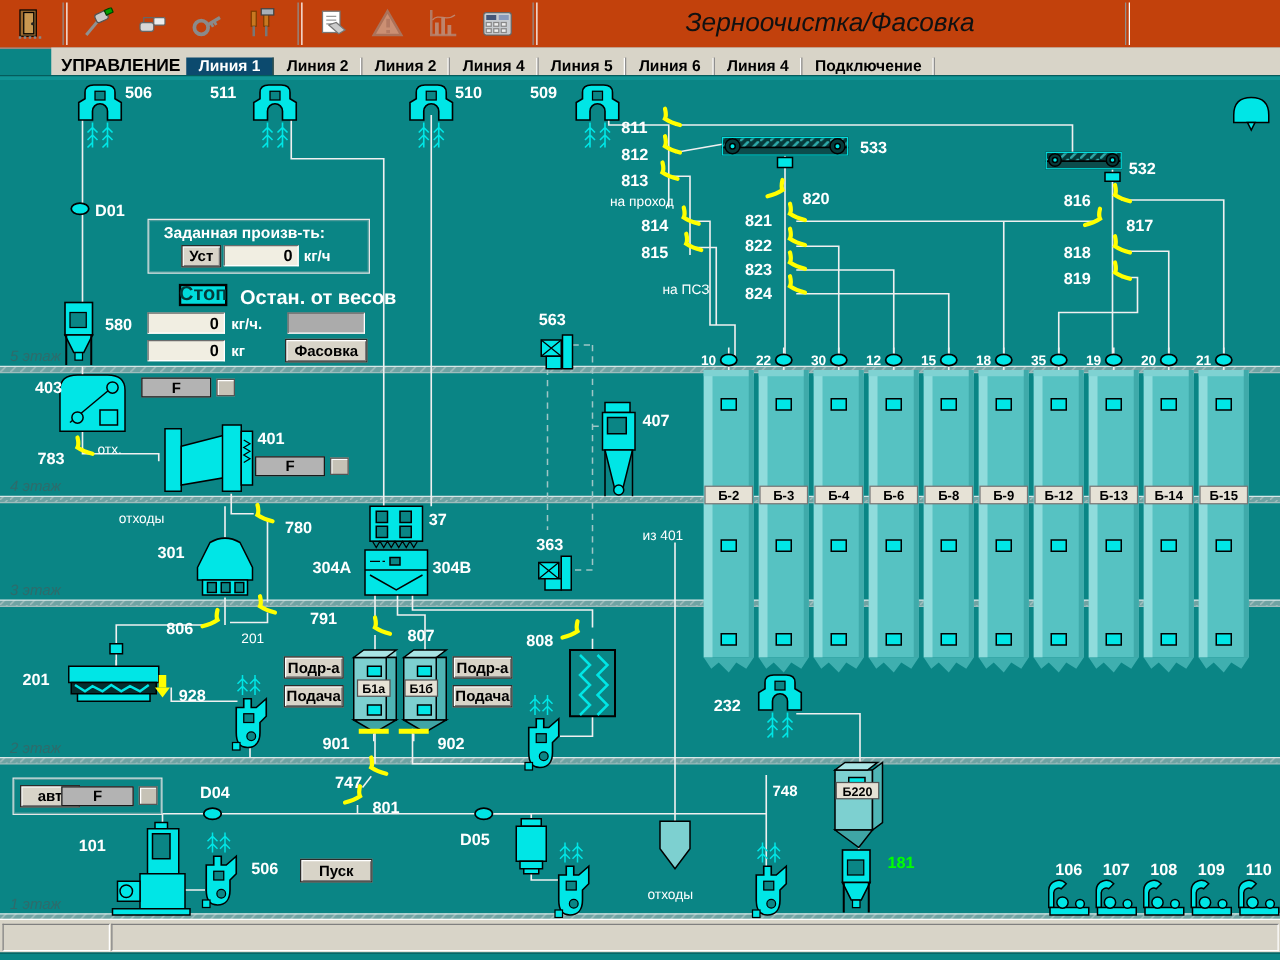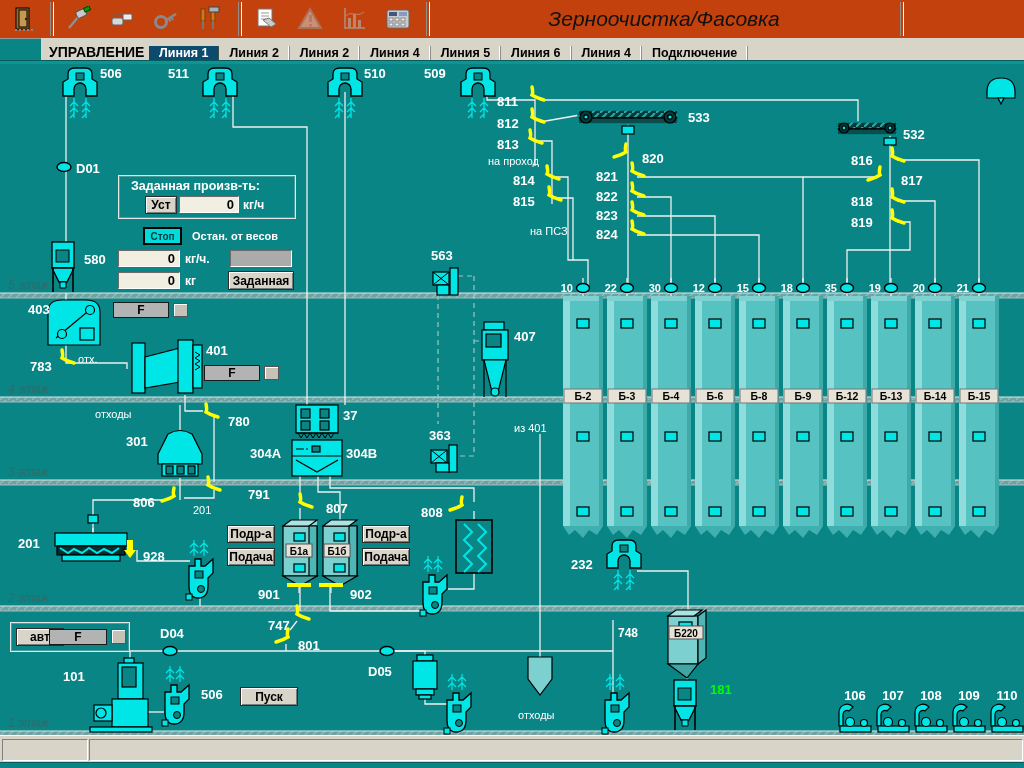--- a/index.html
+++ b/index.html
@@ -25,21 +25,21 @@
   svg text{font-family:"Liberation Sans",sans-serif;}
   .ov{position:absolute;box-sizing:border-box;}
   .wlbl{color:#fff;font-weight:bold;font-size:12px;white-space:nowrap;}
   .btn{background:#D8D4C8;border:1px solid #2b2b2b;box-shadow:inset 1px 1px 0 #fff,inset -1px -1px 0 #7a7a7a;
        color:#000;font-weight:bold;font-size:12px;display:flex;align-items:center;justify-content:center;cursor:default;}
   .display{background:#F1EEE2;border:1px solid;border-color:#6b6b6b #fff #fff #6b6b6b;color:#000;font-weight:bold;font-size:13px;
        display:flex;align-items:center;justify-content:flex-end;padding-right:4px;}
   .graybox{background:#ABABAB;border:1px solid;border-color:#6b6b6b #fff #fff #6b6b6b;}
   .fdisp{background:#B3B3B3;border:1px solid #1a1a1a;color:#000;font-weight:bold;font-size:12px;display:flex;align-items:center;justify-content:center;}
   .sqbtn{background:#C6C2B6;border:1px solid #555;box-shadow:inset 1px 1px 0 #fff;}
-  .stopbtn{background:#00DCDC;border:2px solid #000;color:#033c3c;font-weight:bold;font-size:10px;display:flex;align-items:center;justify-content:center;}
+  .stopbtn{background:#00DCDC;border:2px solid #000;color:#033c3c;font-weight:bold;font-size:16px;display:flex;align-items:center;justify-content:center;}
   .panelframe{border:1px solid #e6e6e6;box-shadow:inset 0 0 0 1px #4d9b9b;}
   
   .statusbar{position:absolute;left:0;top:735px;width:1024px;height:27px;background:#D8D4C8;border-top:1px solid #fff;}
   .scell{position:absolute;top:3px;height:20px;border:1px solid;border-color:#808080 #fff #fff #808080;background:#D8D4C8;font-size:11px;color:#333;}
   .bottomstrip{position:absolute;left:0;top:762px;width:1024px;height:6px;background:#0A8585;border-top:1px solid #045c5c;}
 </style>
 </head>
 <body>
 
 <div class="screen">
@@ -838,27 +838,27 @@
     </svg>
 
     
     <div class="ov panelframe" style="left:118px;top:111px;width:178px;height:44px">
       <div class="ov wlbl" style="left:12px;top:3px;font-size:12.5px">Заданная произв-ть:</div>
       <div class="ov btn" style="left:26px;top:20px;width:32px;height:18px">Уст</div>
       <div class="ov display" style="left:60px;top:20px;width:60px;height:17px">0</div>
       <div class="ov wlbl" style="left:124px;top:22px">кг/ч</div>
     </div>
     <div class="ov stopbtn" style="left:143px;top:163px;width:39px;height:18px">Стоп</div>
-    <div class="ov wlbl" style="left:192px;top:166px;font-size:11px">Остан. от весов</div>
+    <div class="ov wlbl" style="left:192px;top:166px;font-size:16px">Остан. от весов</div>
     <div class="ov display" style="left:118px;top:186px;width:62px;height:17px">0</div>
     <div class="ov wlbl" style="left:185px;top:188px">кг/ч.</div>
     <div class="ov graybox" style="left:230px;top:186px;width:62px;height:17px"></div>
     <div class="ov display" style="left:118px;top:208px;width:62px;height:17px">0</div>
     <div class="ov wlbl" style="left:185px;top:210px">кг</div>
-    <div class="ov btn" style="left:228px;top:207px;width:66px;height:19px">Заданная</div>
+    <div class="ov btn" style="left:228px;top:207px;width:66px;height:19px">Фасовка</div>
 
     
     <div class="ov fdisp" style="left:113px;top:238px;width:56px;height:16px">F</div>
     <div class="ov sqbtn" style="left:173px;top:239px;width:15px;height:14px"></div>
     <div class="ov fdisp" style="left:204px;top:301px;width:56px;height:16px">F</div>
     <div class="ov sqbtn" style="left:264px;top:302px;width:15px;height:14px"></div>
 
     
     <div class="ov panelframe" style="left:10px;top:558px;width:120px;height:30px">
       <div class="ov btn" style="left:5px;top:5px;width:48px;height:18px">авт</div>

